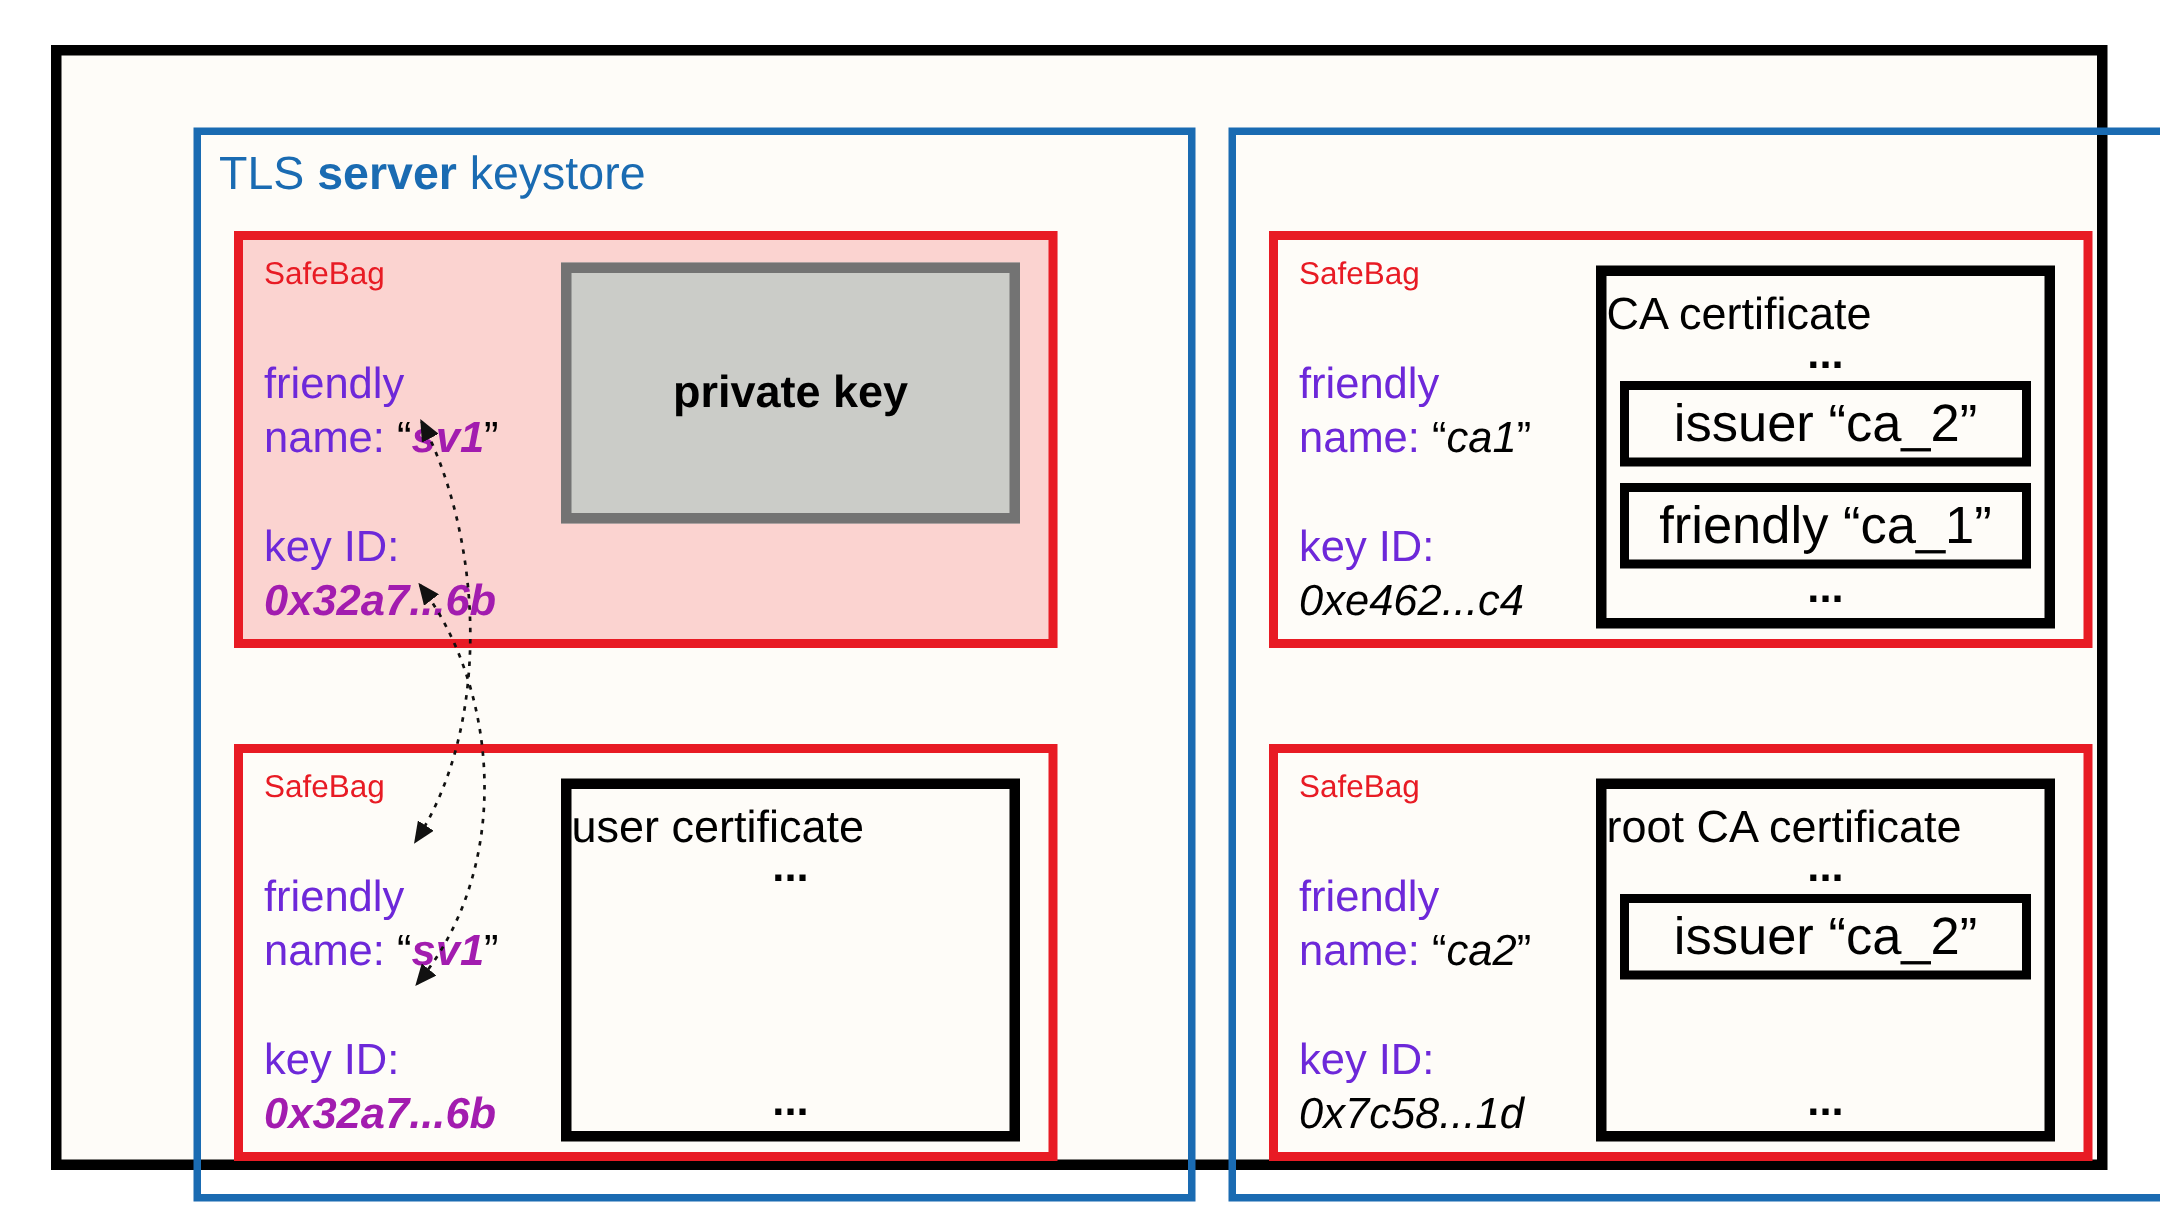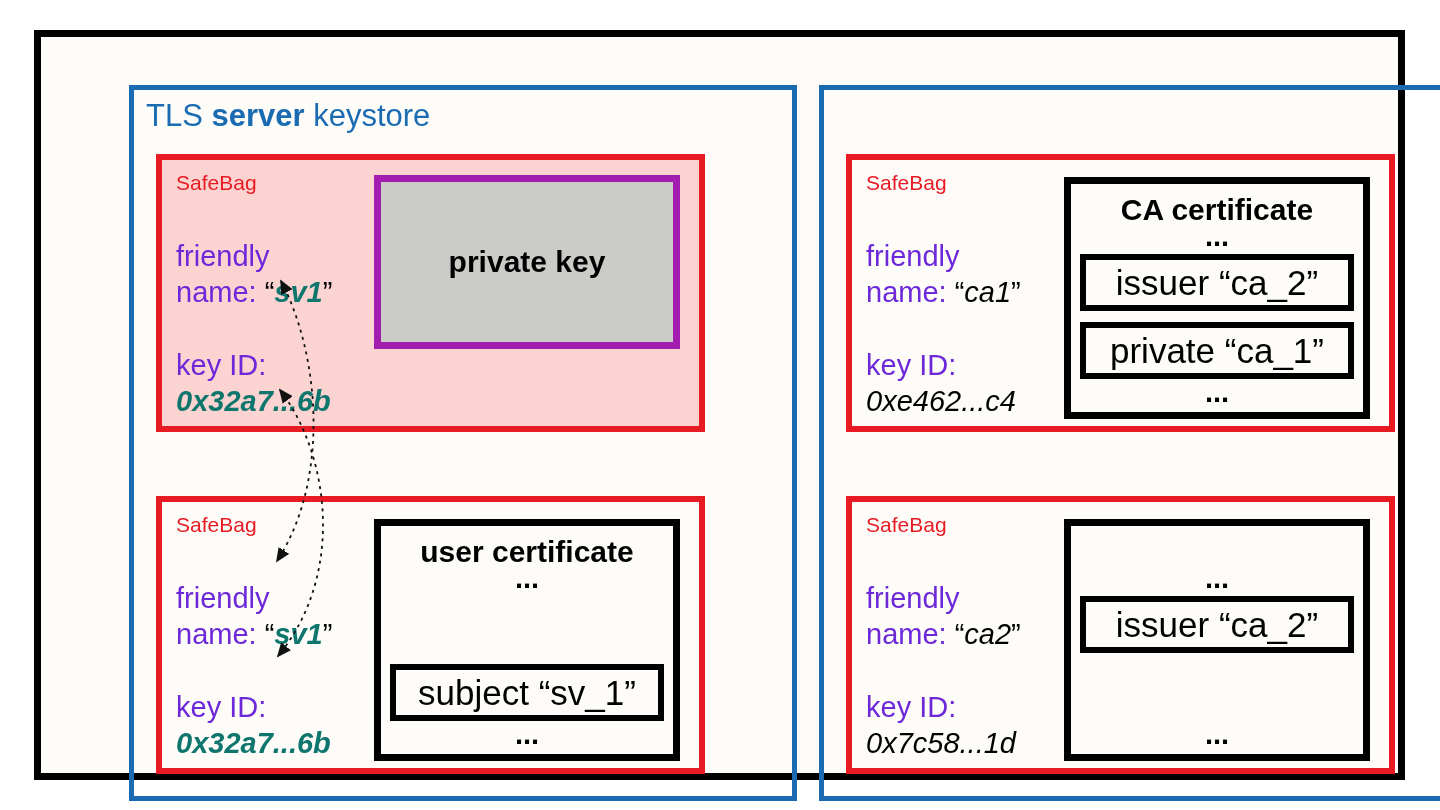--- a/index.html
+++ b/index.html
@@ -25,33 +25,33 @@
     position:absolute;left:22px;width:549px;height:278px;
     border:6px solid #e81b24;box-sizing:border-box;
   }
   .safebag.bag-top{top:64px;}
   .safebag.bag-bottom{top:406px;}
   .safebag.pink{background:#fbd3d0;}
   .sb-label{position:absolute;left:14px;top:6px;font-size:21px;line-height:34px;color:#e81b24;}
   .sb-name-block{position:absolute;left:14px;top:78px;font-size:29px;line-height:36px;white-space:nowrap;}
   .sb-key-block{position:absolute;left:14px;top:187px;font-size:29px;line-height:36px;white-space:nowrap;}
   .red-text{color:#6d28d9;}
-  .val-strong{font-style:italic;font-weight:bold;color:#0f766e;}
+  .val-strong{font-style:italic;font-weight:bold;color:#a21caf;}
   .val-italic{font-style:italic;color:#000;}
   .pk-box{
     position:absolute;left:212px;top:15px;width:306px;height:174px;
-    border:7px solid #a21caf;box-sizing:border-box;background:#cbccc8;
+    border:7px solid #737373;box-sizing:border-box;background:#cbccc8;
     display:flex;align-items:center;justify-content:center;
   }
   .pk-title{font-size:30px;font-weight:bold;}
   .cert-box{
     position:absolute;left:212px;top:17px;width:306px;height:242px;
     border:7px solid #000;box-sizing:border-box;background:transparent;
   }
-  .cert-title{position:absolute;left:0;top:10px;width:100%;text-align:center;font-size:30px;line-height:32px;font-weight:bold;white-space:nowrap;}
+  .cert-title{position:absolute;left:0;top:10px;width:100%;text-align:left;font-size:30px;line-height:32px;font-weight:normal;white-space:nowrap;}
   .cert-dots-top{position:absolute;left:0;top:39px;width:100%;text-align:center;font-size:29px;line-height:26px;font-weight:bold;}
   .cert-dots-bottom{position:absolute;left:0;top:195px;width:100%;text-align:center;font-size:29px;line-height:26px;font-weight:bold;}
   .cert-field{
     position:absolute;left:9px;width:274px;height:57px;border:6px solid #000;box-sizing:border-box;
     display:flex;align-items:center;justify-content:center;font-size:35px;white-space:nowrap;
   }
   .cert-field.issuer{top:70px;}
   .cert-field.subject{top:138px;}
   .arrow-layer{position:absolute;left:0;top:0;width:1440px;height:810px;pointer-events:none;}
 </style>
@@ -85,21 +85,20 @@
           <span class="red-text">friendly</span><br>
           <span class="red-text">name: </span><span>“</span><span class="val-strong">sv1</span><span>”</span>
         </div>
         <div class="sb-key-block">
           <span class="red-text">key ID:</span><br>
           <span class="val-strong">0x32a7...6b</span>
         </div>
         <div class="cert-box">
           <div class="cert-title">user certificate</div>
           <div class="cert-dots-top">...</div>
-          <div class="cert-field subject">subject “sv_1”</div>
           <div class="cert-dots-bottom">...</div>
         </div>
       </div>
     </div>
 
     <div class="keystore client">
 
       <div class="safebag bag-top">
         <div class="sb-label">SafeBag</div>
         <div class="sb-name-block">
@@ -107,36 +106,37 @@
           <span class="red-text">name: </span><span>“</span><span class="val-italic">ca1</span><span>”</span>
         </div>
         <div class="sb-key-block">
           <span class="red-text">key ID:</span><br>
           <span class="val-italic">0xe462...c4</span>
         </div>
         <div class="cert-box">
           <div class="cert-title">CA certificate</div>
           <div class="cert-dots-top">...</div>
           <div class="cert-field issuer">issuer “ca_2”</div>
-          <div class="cert-field subject">private “ca_1”</div>
+          <div class="cert-field subject">friendly “ca_1”</div>
           <div class="cert-dots-bottom">...</div>
         </div>
       </div>
 
       <div class="safebag bag-bottom">
         <div class="sb-label">SafeBag</div>
         <div class="sb-name-block">
           <span class="red-text">friendly</span><br>
           <span class="red-text">name: </span><span>“</span><span class="val-italic">ca2</span><span>”</span>
         </div>
         <div class="sb-key-block">
           <span class="red-text">key ID:</span><br>
           <span class="val-italic">0x7c58...1d</span>
         </div>
         <div class="cert-box">
+          <div class="cert-title">root CA certificate</div>
           <div class="cert-dots-top">...</div>
           <div class="cert-field issuer">issuer “ca_2”</div>
           <div class="cert-dots-bottom">...</div>
         </div>
       </div>
     </div>
   </div>
 
   <svg class="arrow-layer" width="1440" height="810" viewBox="0 0 1440 810" xmlns="http://www.w3.org/2000/svg">
     <defs>

